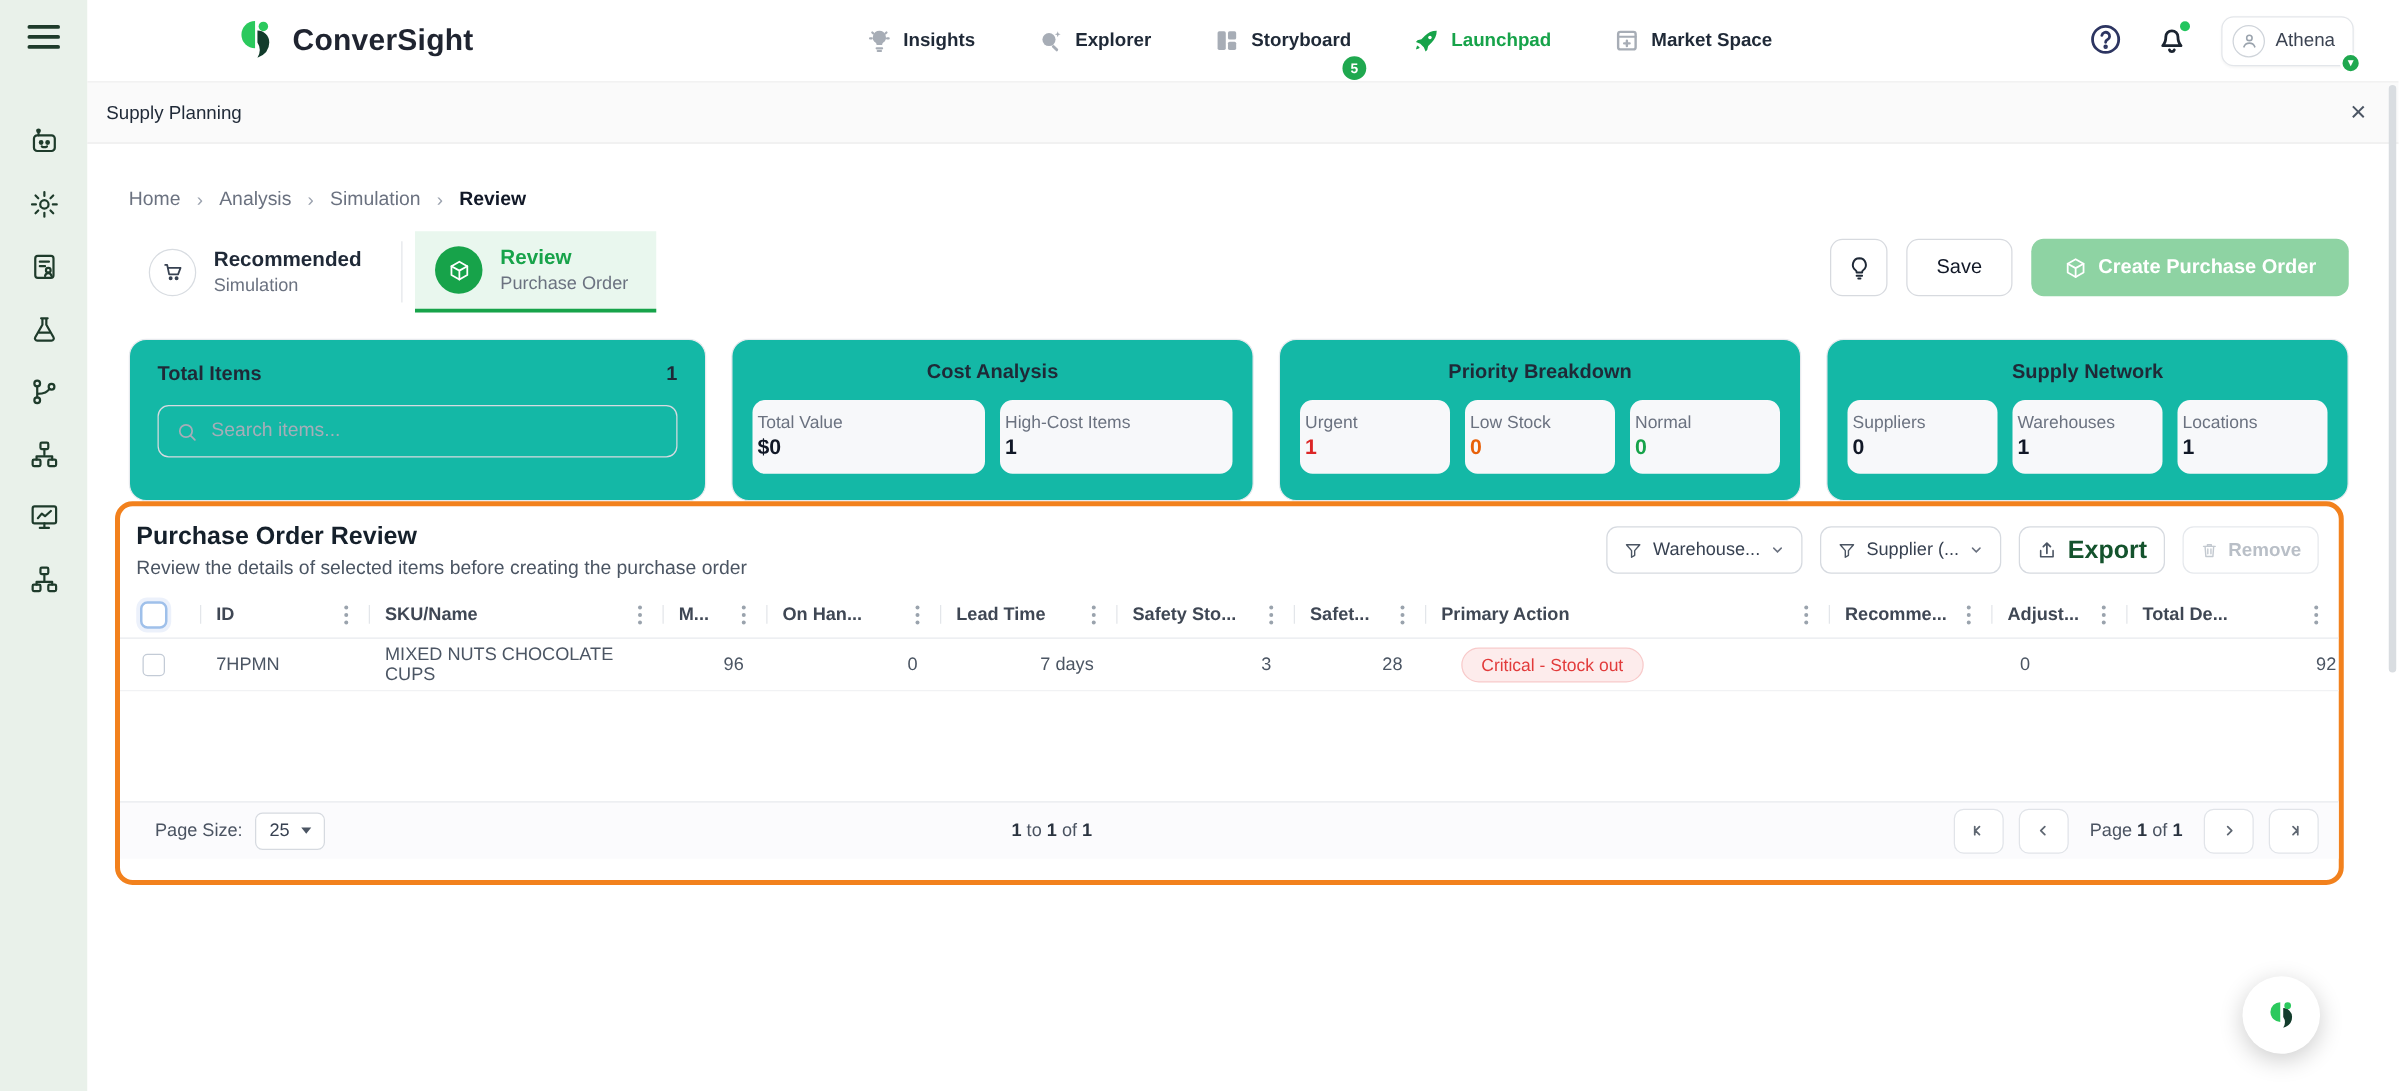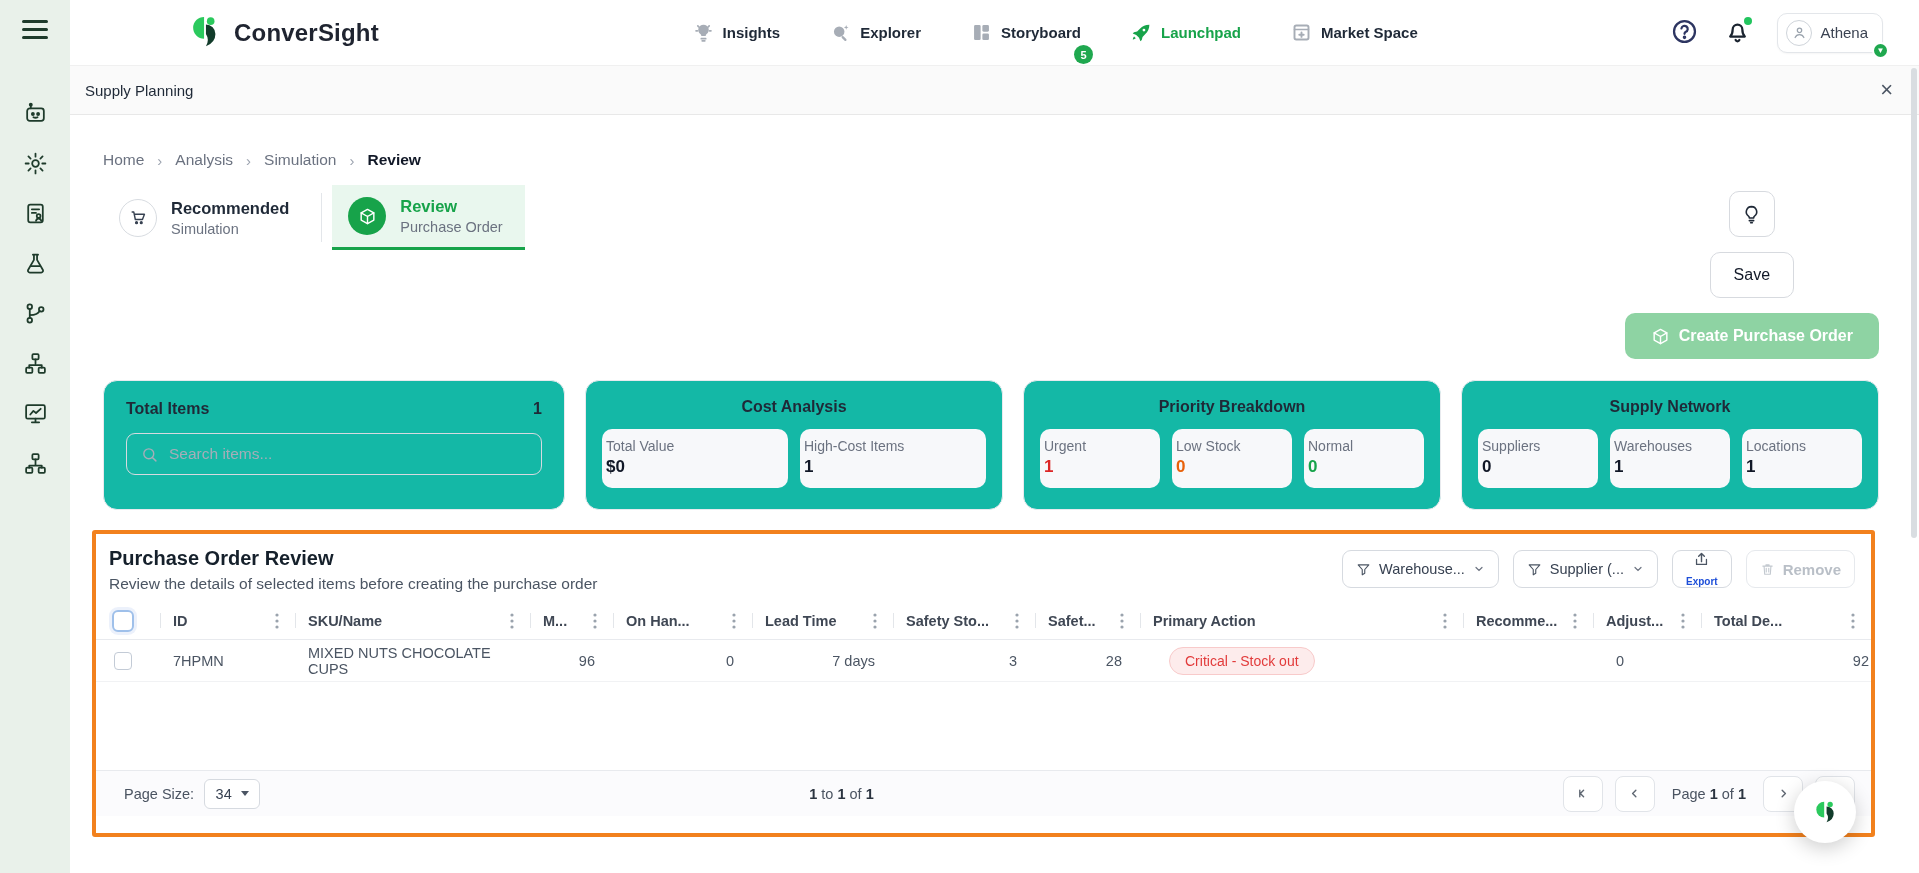--- a/index.html
+++ b/index.html
@@ -55,21 +55,21 @@
   .step { display:flex; align-items:center; gap:14px; padding:12px 22px 12px 16px; cursor:pointer; }
   .step-circle { width:38px; height:38px; border-radius:50%; display:flex; align-items:center; justify-content:center; flex:0 0 38px; }
   .step.inactive .step-circle { border:1px solid #d8dce1; color:#374151; background:#fff; }
   .step.active { background:#e9f7ee; border-bottom:3px solid #17a34a; }
   .step.active .step-circle { background:#17a34a; color:#fff; }
   .step-circle svg { width:19px; height:19px; }
   .step-title { font-size:16.5px; font-weight:700; color:#1f2937; }
   .step.active .step-title { color:#17a34a; }
   .step-sub { font-size:14.5px; color:#6b7280; margin-top:3px; }
   .step-divider { width:1px; background:#e3e6ea; margin:8px 10px; }
-  .actions { display:flex; gap:15px; align-items:center; margin-top:6px;flex-direction:column; }
+  .actions { display:flex; gap:15px; align-items:center; margin-top:6px; }
   .icon-btn { width:46px; height:46px; border:1px solid #d7dadf; border-radius:10px; background:#fff; color:#1f2937; cursor:pointer; display:flex; align-items:center; justify-content:center; }
   .icon-btn svg { width:21px; height:21px; }
   .save-btn { height:46px; padding:0 23px; border:1px solid #d7dadf; border-radius:10px; background:#fff; font-size:16px; color:#111827; cursor:pointer; font-family:inherit; }
   .create-btn { height:46px; padding:0 26px; border:none; border-radius:10px; background:#8ed3a3; color:#fff; font-size:16px; font-weight:700; display:flex; align-items:center; gap:9px; cursor:not-allowed; font-family:inherit; }
   .create-btn svg { width:19px; height:19px; }
 
   
   .cards-row { margin-top:21px; display:flex; gap:20px; }
   .card { flex:1; border:1px solid #e8eaee; border-radius:14px; background:#14b8a6; height:130px; }
   .card-items { padding:19px 22px; }
@@ -79,29 +79,29 @@
   .search-box input { border:none; outline:none; flex:1; font:inherit; font-size:15.5px; color:#374151; background:transparent; }
   .search-box input::placeholder { color:#a6adb8; }
   .card-title { text-align:center; font-size:16px; font-weight:700; color:#1f2937; margin-top:17px; }
   .stat-row { display:flex; gap:12px; padding:13px 16px 0; }
   .stat { flex:1; background:#f7f8fa; border-radius:10px; text-align:left; padding:9px 4px 11px; }
   .stat-label { font-size:14px; color:#6b7280; }
   .stat-value { font-size:17px; font-weight:700; color:#111827; margin-top:3px; }
   .v-red { color:#dc2626; } .v-orange { color:#e8610a; } .v-green { color:#16a34a; }
 
   
-  .po-section { margin:20px 0 0 -11px; width:1783px; border:4px solid #f2811d; border-radius:3px; background:#fff; height:307px; position:relative; overflow:hidden; }
+  .po-section { margin:0 0 0 -11px; width:1783px; border:4px solid #f2811d; border-radius:14px; background:#fff; height:307px; position:relative; overflow:hidden; }
   .po-head { display:flex; justify-content:space-between; align-items:flex-start; padding:13px 16px 9px 13px; }
   .po-title { font-size:20px; font-weight:700; color:#15202b; }
   .po-sub { font-size:15.5px; color:#4b5563; margin-top:5px; }
   .po-filters { display:flex; gap:14px; margin-top:3px; }
   .filter-btn { height:38px; border:1px solid #d6dae0; border-radius:9px; background:#fff; display:flex; align-items:center; gap:8px; padding:0 13px; font-size:14.5px; color:#374151; cursor:pointer; font-family:inherit; }
   .filter-btn svg { width:15px; height:15px; color:#4b5563; }
   .filter-btn .chev { width:12px; height:12px; color:#6b7280; }
-  .export-btn { font-size:10px; color:#1d4ed8; font-weight:700;flex-direction:column; }
+  .export-btn { font-size:20px; color:#14532d; font-weight:700; }
   .export-btn svg { width:17px; height:17px; }
   .remove-btn { color:#b9bfc7; border-color:#e6e9ed; cursor:default; font-weight:700; font-size:15px; }
   .remove-btn svg { color:#c3c9d0; }
 
   
   .tbl-header { display:flex; height:38px; align-items:center; border-bottom:1px solid #e8eaee; }
   .th { display:flex; align-items:center; height:100%; font-size:14.5px; color:#3f4754; font-weight:700; }
   .th .sep { width:1px; height:15px; background:#e3e6ea; margin-right:12px; flex:0 0 1px; }
   .kebab { margin-left:auto; margin-right:16px; color:#9aa3ad; cursor:pointer; display:flex; }
   .kebab svg { width:4px; height:16px; }
@@ -627,21 +627,21 @@
           <div class="td c10">0</div>
           <div class="td c11">92</div>
         </div>
 
         <div class="tbl-empty"></div>
 
         <div class="tbl-footer">
           <div class="size-group">
             <span>Page Size:</span>
             <span class="size-select">
-              <span>34</span>
+              <span>25</span>
               <span class="tri-down"></span>
             </span>
           </div>
 
           <div class="range">
             <span class="b">1</span>
             <span>to</span>
             <span class="b">1</span>
             <span>of</span>
             <span class="b">1</span>

